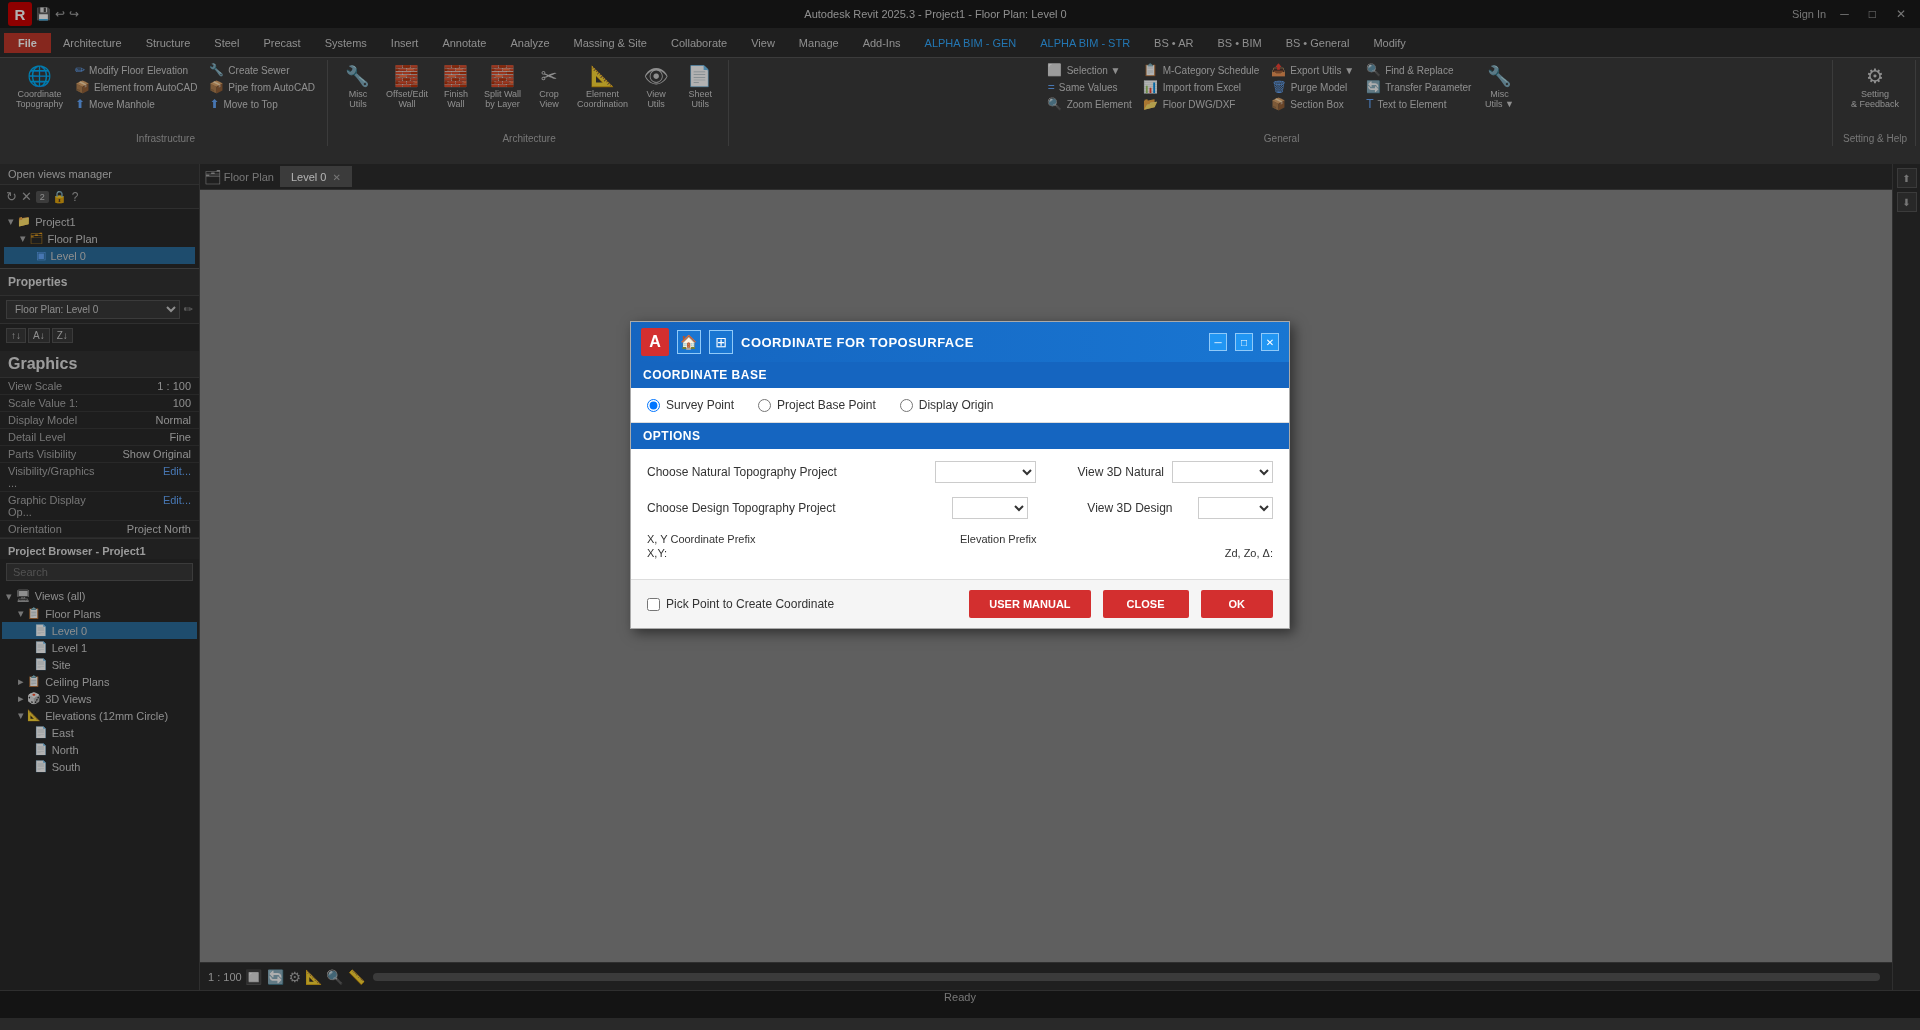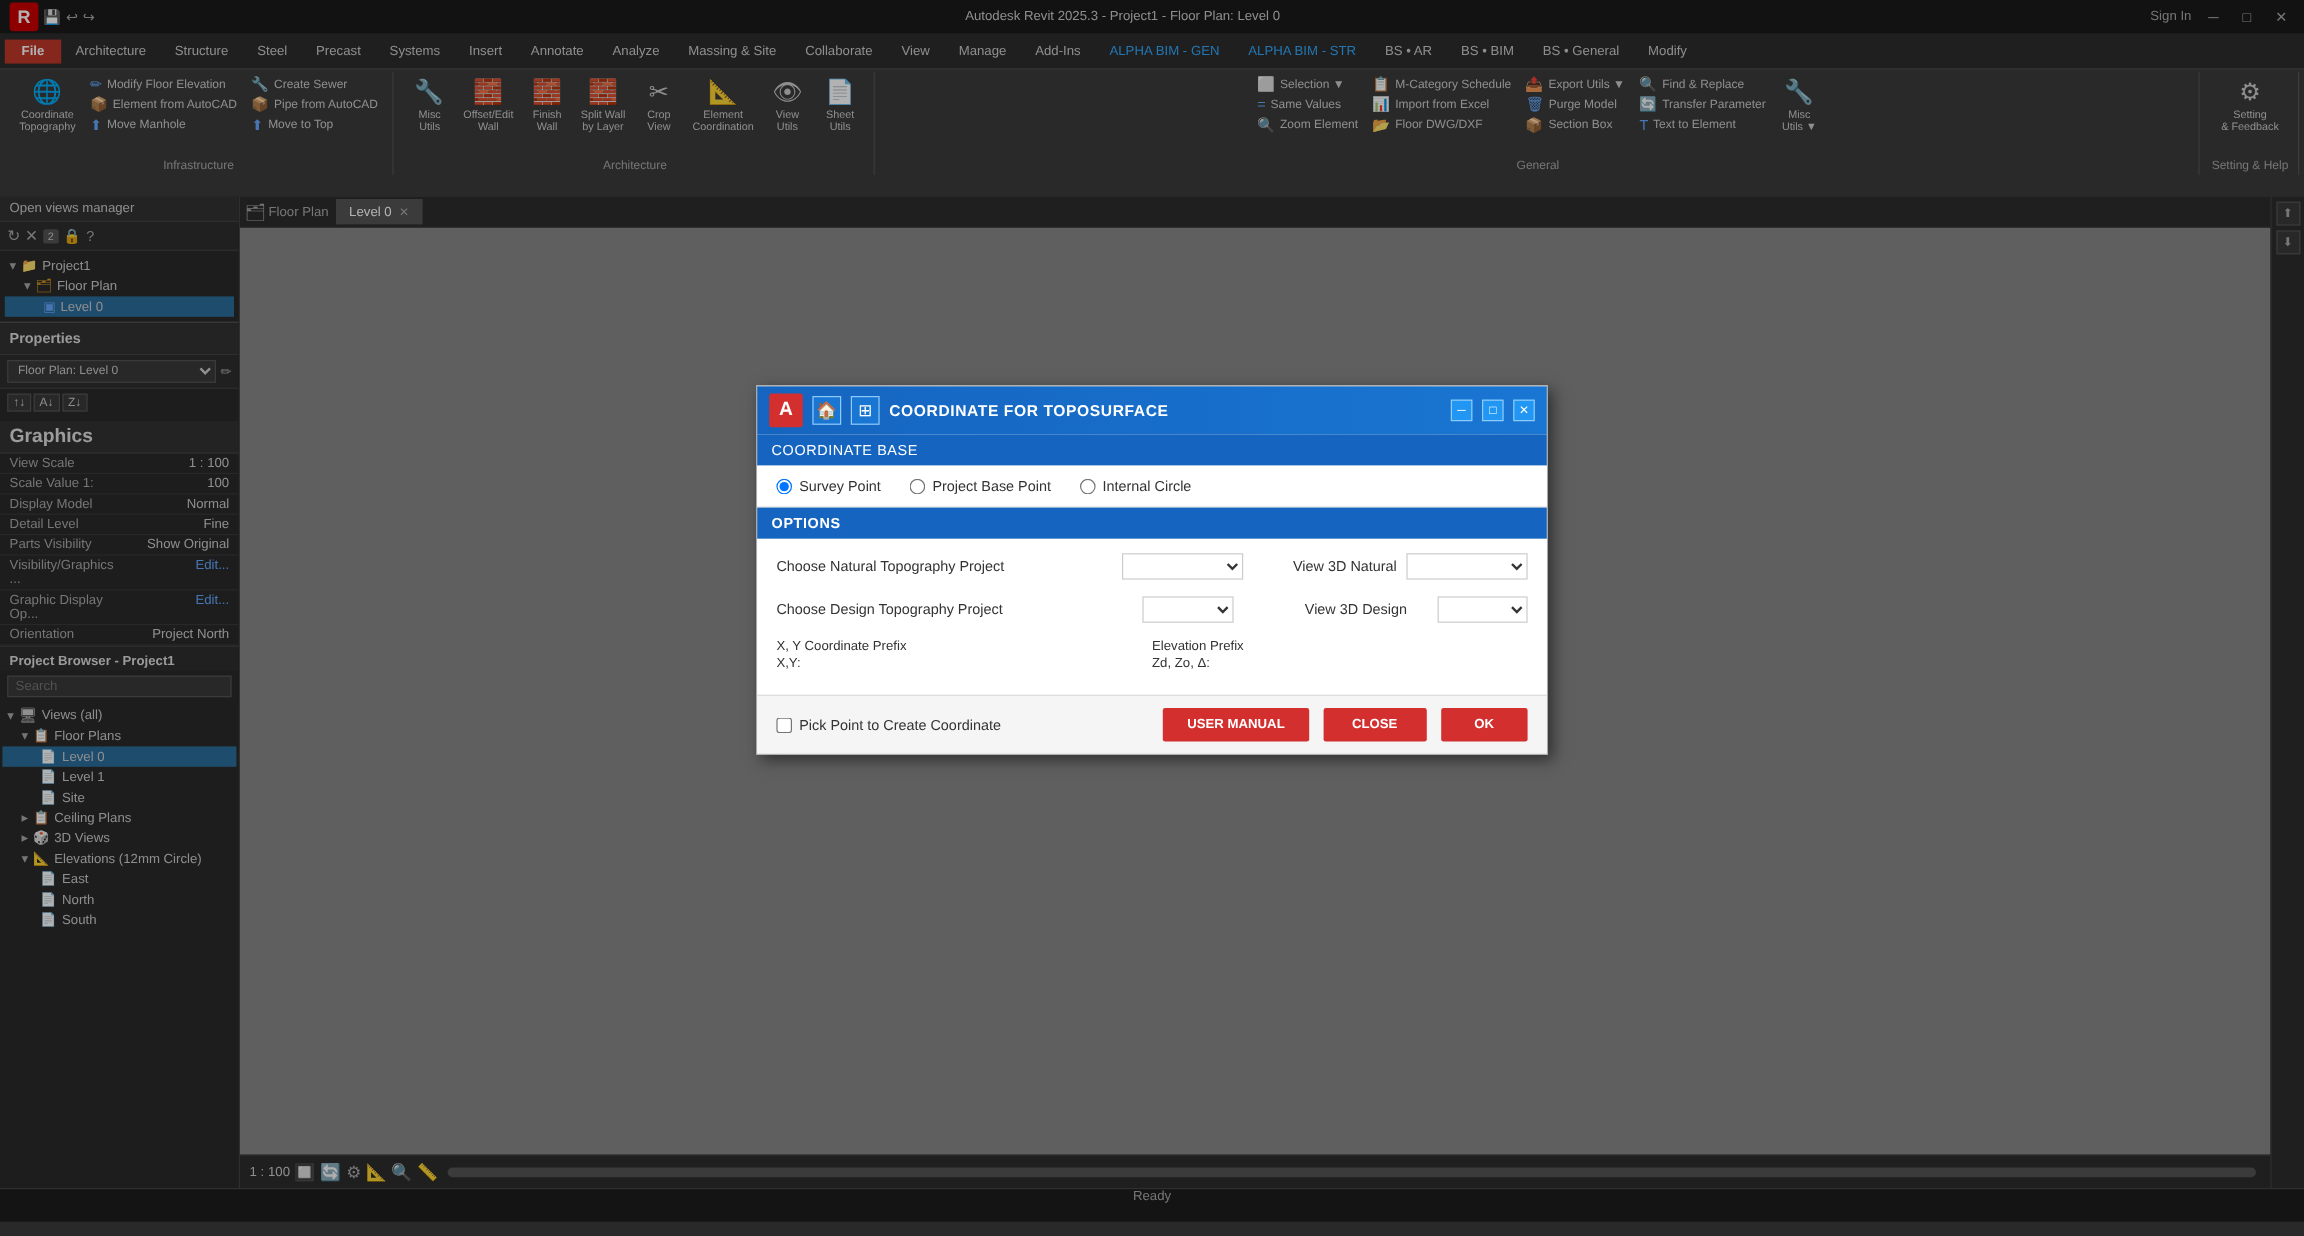--- a/index.html
+++ b/index.html
@@ -476,33 +476,33 @@
       <div id="modal-titlebar" style="background:linear-gradient(to right,#1565c0,#1976d2);color:white;padding:6px 10px;display:flex;align-items:center;gap:8px;">
         <div style="width:28px;height:28px;background:#d32f2f;display:flex;align-items:center;justify-content:center;color:white;font-weight:bold;font-size:16px;border-radius:2px;">A</div>
         <div style="width:24px;height:24px;background:#1976d2;border:1px solid #90caf9;display:flex;align-items:center;justify-content:center;cursor:pointer;font-size:14px;">🏠</div>
         <div style="width:24px;height:24px;background:#1976d2;border:1px solid #90caf9;display:flex;align-items:center;justify-content:center;cursor:pointer;font-size:14px;">⊞</div>
         <div class="modal-title">COORDINATE FOR TOPOSURFACE</div>
         <div style="width:18px;height:18px;background:#2196f3;border:1px solid #90caf9;display:flex;align-items:center;justify-content:center;cursor:pointer;font-size:10px;color:white;">─</div>
         <div style="width:18px;height:18px;background:#2196f3;border:1px solid #90caf9;display:flex;align-items:center;justify-content:center;cursor:pointer;font-size:10px;color:white;">□</div>
         <div style="width:18px;height:18px;background:#2196f3;border:1px solid #90caf9;display:flex;align-items:center;justify-content:center;cursor:pointer;font-size:10px;color:white;">✕</div>
       </div>
 
-      <div id="modal-coord-base" style="background:#1565c0;color:white;padding:6px 12px;font-size:12px;font-weight:normal;letter-spacing:0.5px;">COORDINATE BASE</div>
+      <div id="modal-coord-base" style="background:#1565c0;color:white;padding:6px 12px;font-size:12px;font-weight:bold;letter-spacing:0.5px;">COORDINATE BASE</div>
       <div id="modal-radio-row" style="display:flex;align-items:center;gap:24px;padding:10px 16px;background:white;border-bottom:1px solid #ddd;">
         <label class="radio-option">
           <input type="radio" name="coord-base" checked="" style="">
           <span>Survey Point</span>
         </label>
         <label class="radio-option">
           <input type="radio" name="coord-base" style="">
           <span>Project Base Point</span>
         </label>
         <label class="radio-option">
           <input type="radio" name="coord-base" style="">
-          <span>Internal Circle</span>
+          <span>Display Origin</span>
         </label>
       </div>
 
       <div id="modal-options" style="background:#1565c0;color:white;padding:6px 12px;font-size:12px;font-weight:bold;letter-spacing:0.5px;">OPTIONS</div>
       <div id="modal-options-content" style="background:white;padding:12px 16px;">
 
         <div class="options-row" style="display:flex;align-items:center;margin-bottom:14px;gap:8px;">
           <div class="opt-label" style="flex:0 0 280px;font-size:12px;color:#333;">Choose Natural Topography Project</div>
           <select class="opt-select" style="flex:1;border:1px solid #ccc;padding:3px 6px;font-size:11px;background:white;color:#333;"><option></option></select>
           <div style="flex:0 0 120px;font-size:12px;color:#333;text-align:right;">View 3D Natural</div>
@@ -517,21 +517,21 @@
         </div>
 
 
         <div class="coord-prefix-row" style="display:flex;align-items:flex-start;margin-bottom:8px;">
           <div class="coord-left" style="flex:1;">
             <div class="coord-prefix-label" style="font-size:11px;color:#333;font-weight:500;margin-bottom:2px;">X, Y Coordinate Prefix</div>
             <div class="coord-prefix-value" style="font-size:11px;color:#333;">X,Y:</div>
           </div>
           <div class="coord-right" style="flex:1;">
             <div class="coord-prefix-label" style="font-size:11px;color:#333;font-weight:500;margin-bottom:2px;">Elevation Prefix</div>
-            <div class="coord-prefix-value" style="font-size:11px;color:#333;">Zd, Zo, Δ:</div>
+            <div class="coord-prefix-value" style="font-size:11px;color:#333;text-align:right;">Zd, Zo, Δ:</div>
           </div>
         </div>
       </div>
 
       <div id="modal-footer" style="background:#f5f5f5;padding:10px 16px;border-top:1px solid #ddd;display:flex;align-items:center;gap:12px;">
         <label style="display:flex;align-items:center;gap:6px;font-size:12px;color:#333;cursor:pointer;">
           <input type="checkbox" style="">
           <span>Pick Point to Create Coordinate</span>
         </label>
         <div class="spacer" style="flex:1;"></div>

